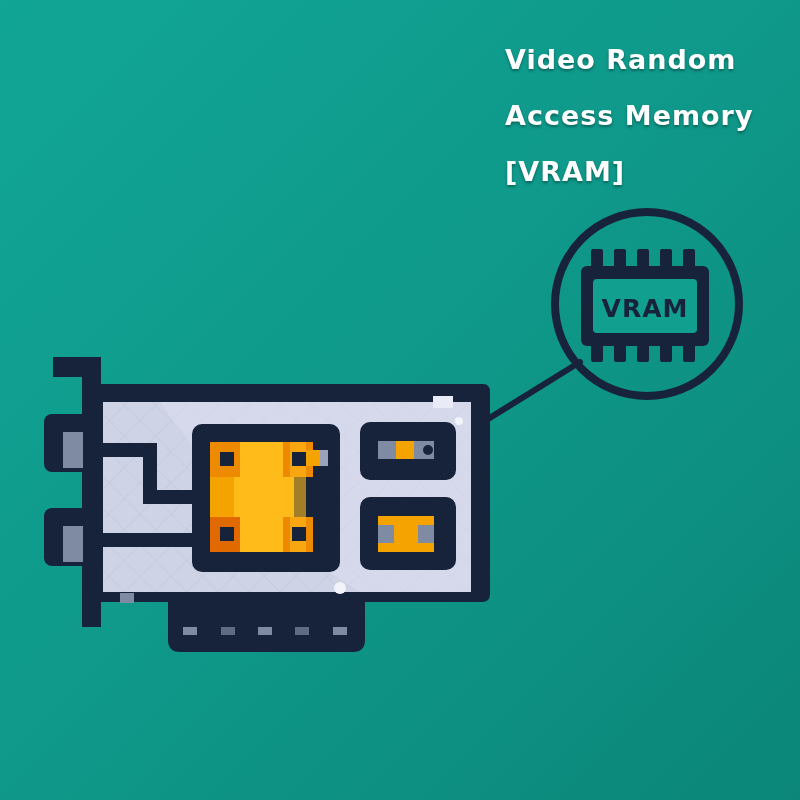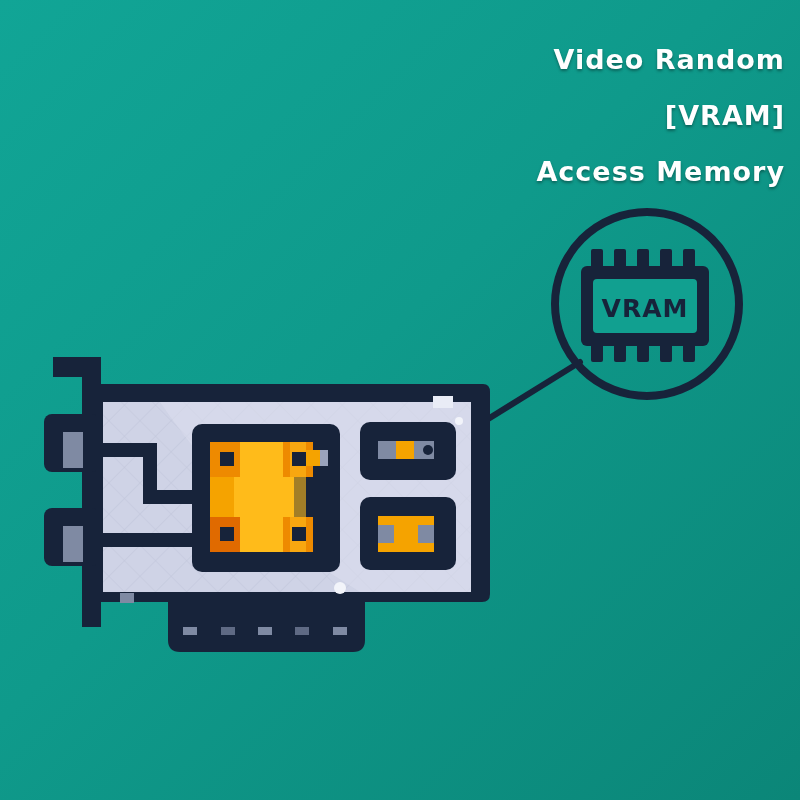--- a/index.html
+++ b/index.html
@@ -1,20 +1,20 @@
 <!DOCTYPE html>
 <html><head>
 <meta charset="utf-8">
 <style>
   html,body{margin:0;padding:0;}
   body{width:800px;height:800px;overflow:hidden;}
   .stage{position:relative;width:800px;height:800px;
     background:linear-gradient(135deg,#11a596 0%,#0f9a8b 45%,#0b8678 100%);
     font-family:"DejaVu Sans",sans-serif;}
-  .title{position:absolute;color:#fff;font-weight:bold;text-align:right;
+  .title{position:absolute;color:#fff;font-weight:bold;text-align:left;
     text-shadow:0 2px 3px rgba(0,0,0,0.35);letter-spacing:1px;}
   .vram-title{left:505px;top:32px;width:280px;font-size:27px;line-height:56px;}
   .gpu-title{left:40px;top:672px;width:450px;font-size:27px;line-height:56px;}
   .title span{display:block;}
   svg{position:absolute;left:0;top:0;}
 </style>
 </head>
 <body>
 
 <div class="stage">
@@ -107,17 +107,17 @@
         <rect x="683" y="340" width="12" height="22" rx="2"></rect>
         <rect x="581" y="266" width="128" height="80" rx="6"></rect>
       </g>
       <rect x="593" y="279" width="104" height="54" rx="4" fill="#11a090"></rect>
       <text x="645" y="317" text-anchor="middle" font-family="'DejaVu Sans',sans-serif" font-weight="bold" font-size="25" fill="#17233a" letter-spacing="1">VRAM</text>
     </g>
   </svg>
 
   <div class="title vram-title">
     <span>Video Random</span>
+    <span>Access Memory</span>
     <span>[VRAM]</span>
-    <span>Access Memory</span>
   </div>
 
 </div>
 
 </body></html>

